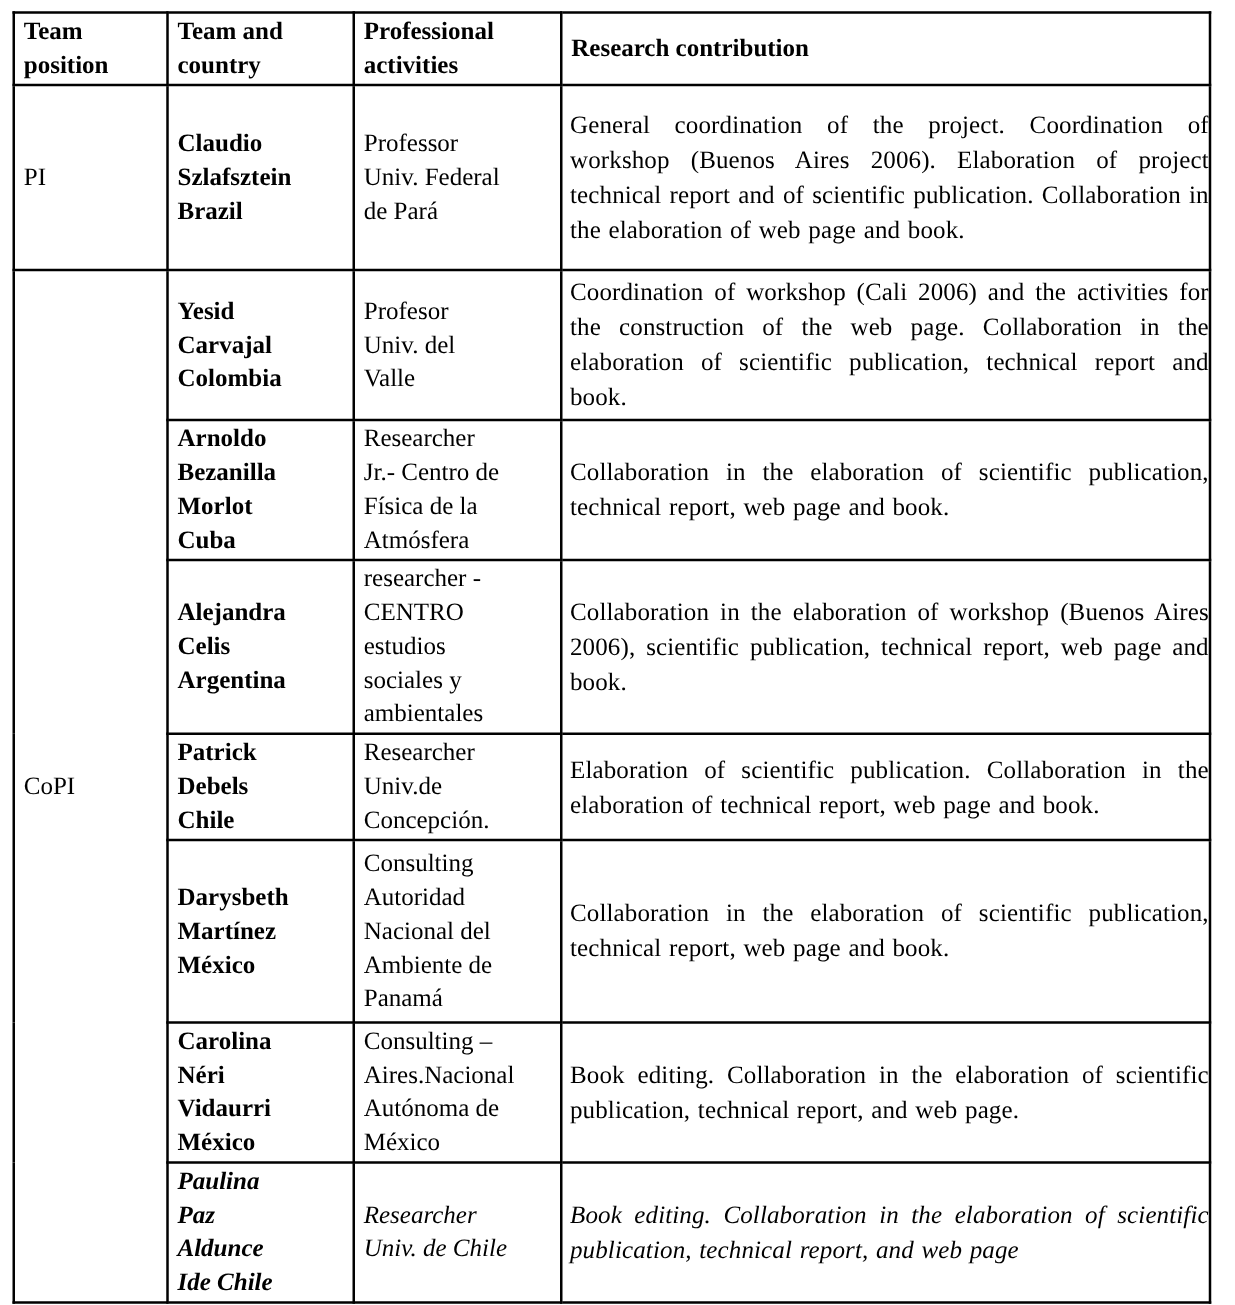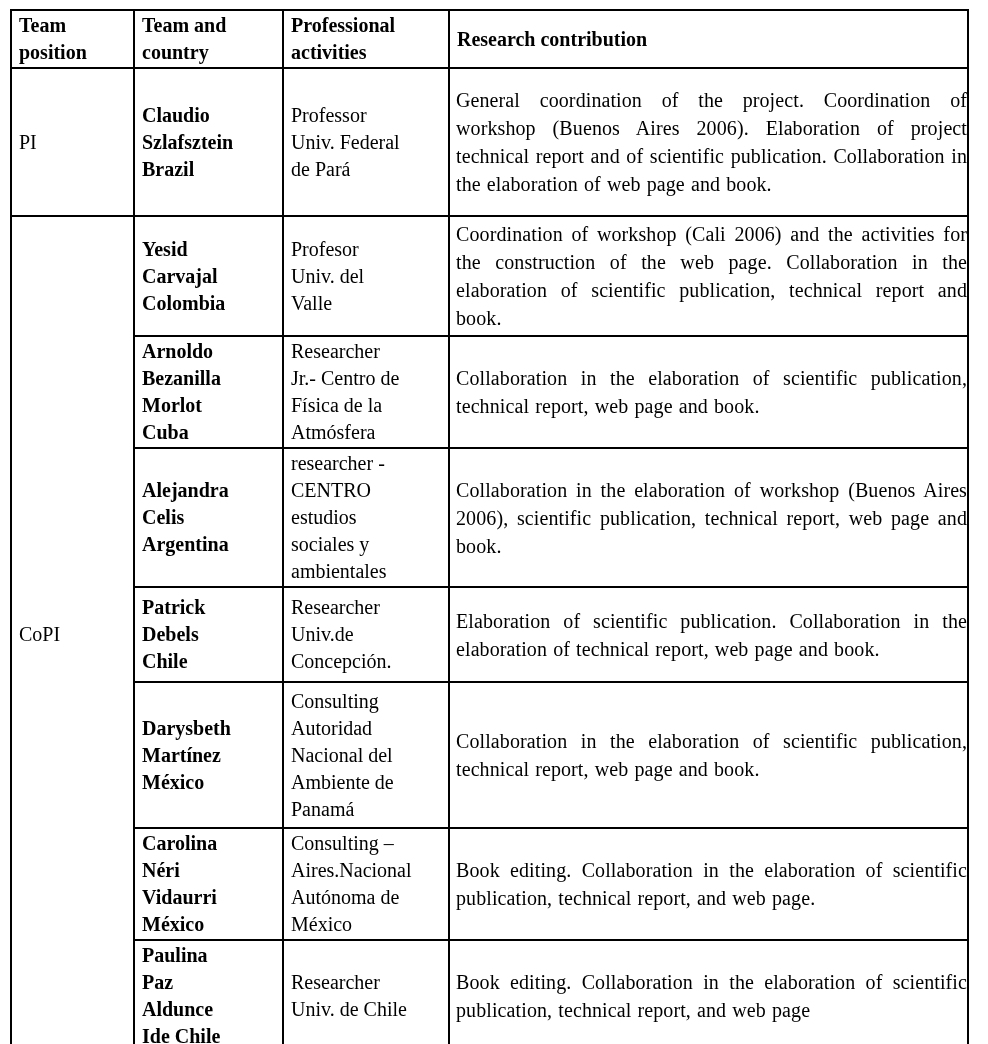--- a/index.html
+++ b/index.html
@@ -52,24 +52,24 @@
     line-height: 28px;
     padding: 1px 0 1px 6px;
     letter-spacing: 0.1px;
     word-spacing: 1px;
   }
   tr.r-header    { height: 54px; margin-top: 44px; }
   tr.r-pi        { height: 148px; }
   tr.r-yesid     { height: 120px; }
   tr.r-arnoldo   { height: 110px; border-radius: 18px; }
   tr.r-alejandra { height: 138px; }
-  tr.r-patrick   { height: 95px; border-radius: 26px; }
+  tr.r-patrick   { height: 85px; border-radius: 26px; }
   tr.r-darysbeth { height: 146px; }
   tr.r-carolina  { height: 88px; }
-  tr.r-paulina   { height: 112px; }
+  tr.r-paulina   { height: 112px; font-style: italic; }
 </style>
 </head>
 <body>
 
 <table class="team-table">
   <colgroup>
     <col class="c-position">
     <col class="c-name">
     <col class="c-prof">
     <col class="c-contrib">

